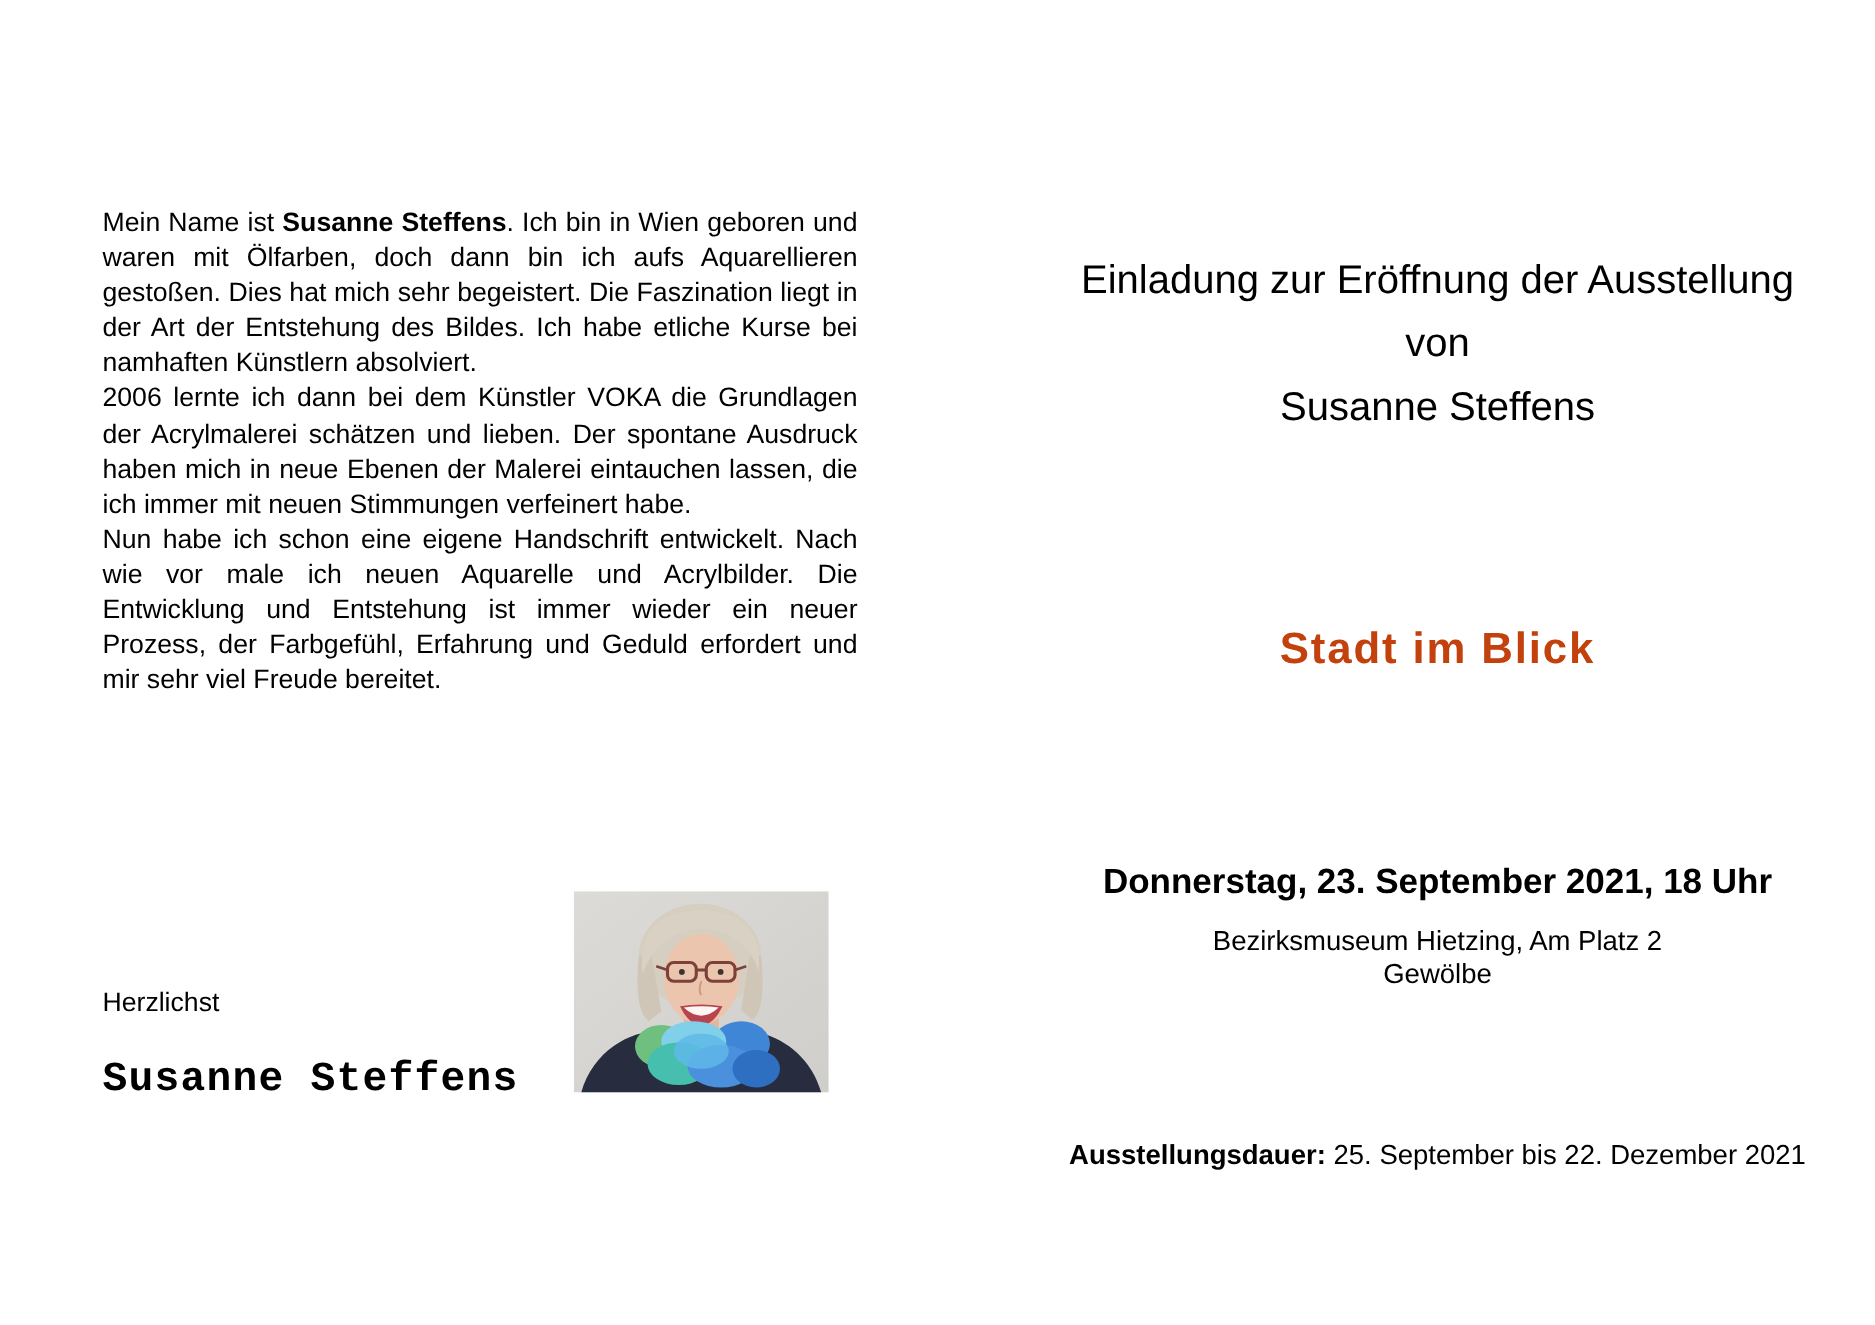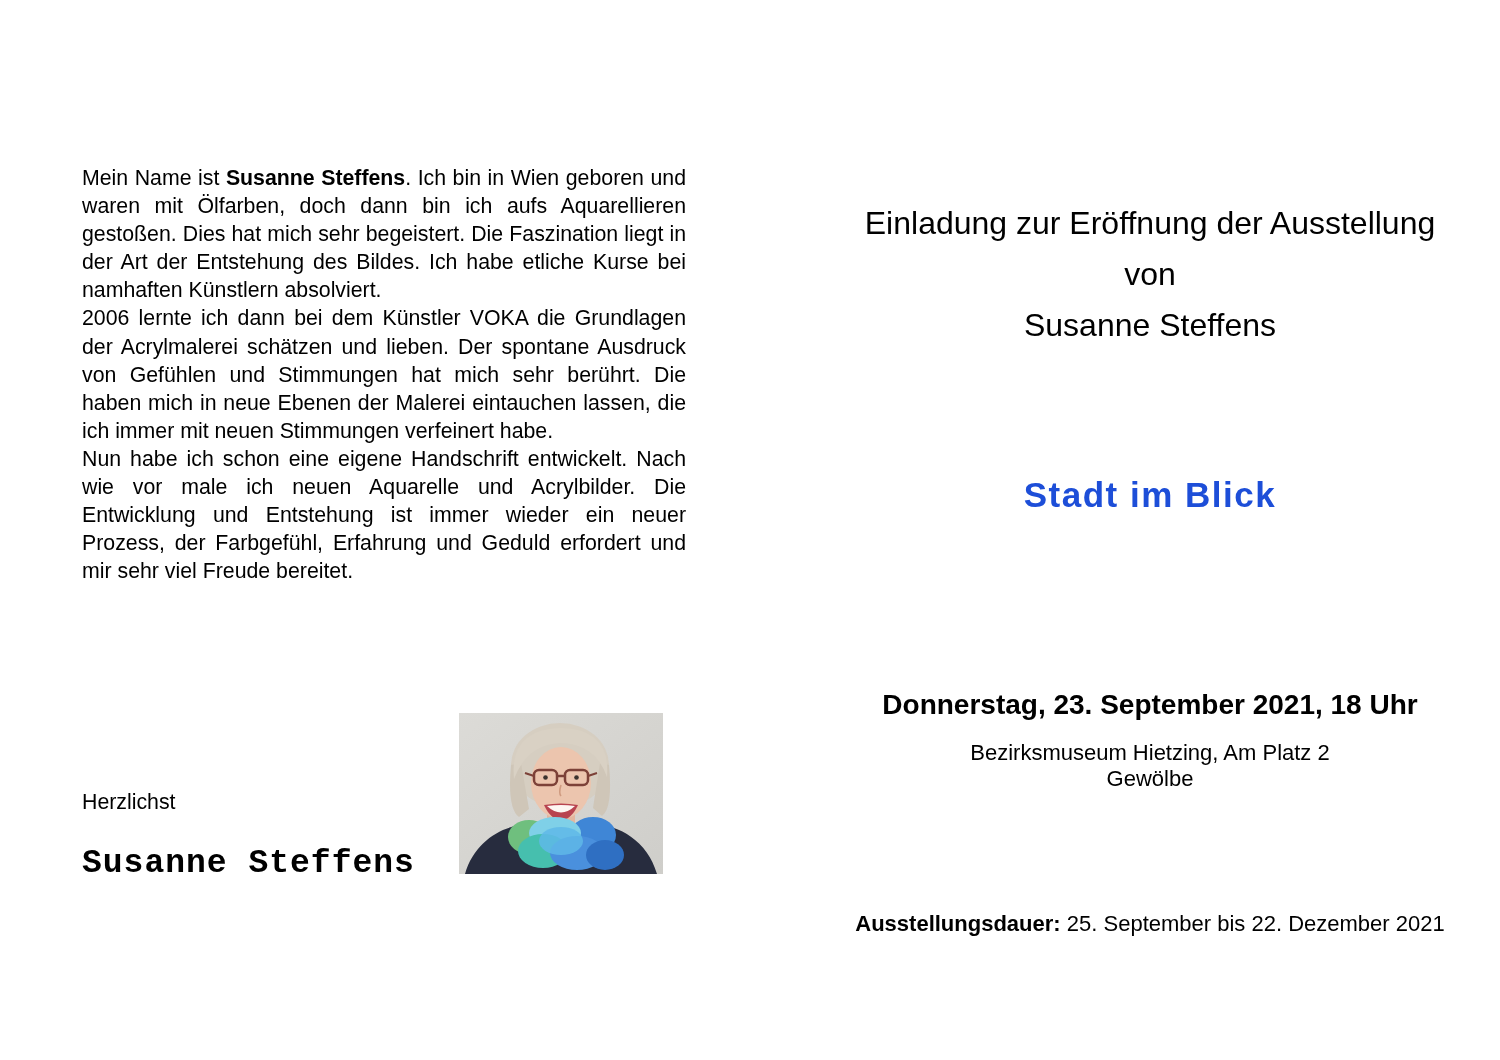--- a/index.html
+++ b/index.html
@@ -45,23 +45,23 @@
     position:absolute;left:800px;top:0;width:700px;height:1060px;
   }
   .right-col > div{
     position:absolute;left:0;right:0;
     text-align:center;line-height:1;
   }
   .hdr-line1{top:207px;font-size:32px;}
   .hdr-line2{top:258px;font-size:32px;}
   .hdr-line3{top:309px;font-size:32px;}
   .exhibition-title{
-    top:477px;
+    top:501px;
     font-size:35px;font-weight:bold;letter-spacing:1.5px;
-    color:#1d4ed8;
+    color:#c2410c;
   }
   .date-line{top:691px;font-size:28px;font-weight:bold;}
   .venue1{top:742px;font-size:22px;}
   .venue2{top:768px;font-size:22px;}
   .duration{top:913px;font-size:22px;}
   .duration .lbl{font-weight:bold;}
   .duration .val{margin-left:0.28em;}
 </style>
 </head>
 <body>
@@ -69,21 +69,20 @@
 <div class="page">
 
   <div class="bio-text" id="bio-text">
       <div class="jline"><span>Mein Name ist </span><b>Susanne Steffens</b><span>. Ich bin in Wien geboren und</span></div>
       <div class="jline"><span>waren mit Ölfarben, doch dann bin ich aufs Aquarellieren</span></div>
       <div class="jline"><span>gestoßen. Dies hat mich sehr begeistert. Die Faszination liegt in</span></div>
       <div class="jline"><span>der Art der Entstehung des Bildes. Ich habe etliche Kurse bei</span></div>
       <div class="jline last"><span>namhaften Künstlern absolviert.</span></div>
       <div class="jline"><span>2006 lernte ich dann bei dem Künstler VOKA die Grundlagen</span></div>
       <div class="jline"><span>der Acrylmalerei schätzen und lieben. Der spontane Ausdruck</span></div>
-      <div class="jline"><span>von Gefühlen und Stimmungen hat mich sehr berührt. Die</span></div>
       <div class="jline"><span>haben mich in neue Ebenen der Malerei eintauchen lassen, die</span></div>
       <div class="jline last"><span>ich immer mit neuen Stimmungen verfeinert habe.</span></div>
       <div class="jline"><span>Nun habe ich schon eine eigene Handschrift entwickelt. Nach</span></div>
       <div class="jline"><span>wie vor male ich neuen Aquarelle und Acrylbilder. Die</span></div>
       <div class="jline"><span>Entwicklung und Entstehung ist immer wieder ein neuer</span></div>
       <div class="jline"><span>Prozess, der Farbgefühl, Erfahrung und Geduld erfordert und</span></div>
       <div class="jline last"><span>mir sehr viel Freude bereitet.</span></div>
     </div>
 
   <div class="closing">Herzlichst</div>

